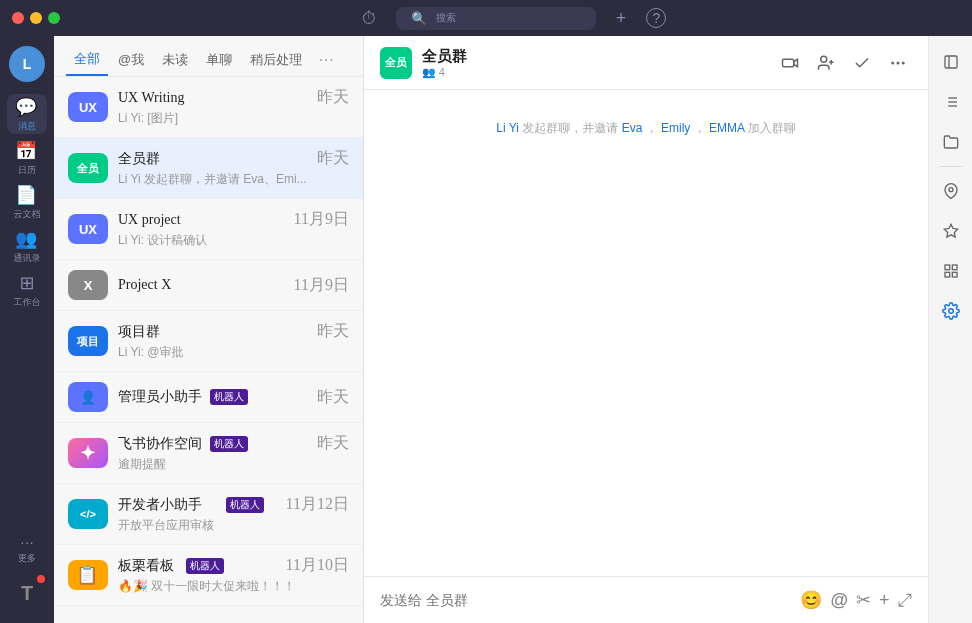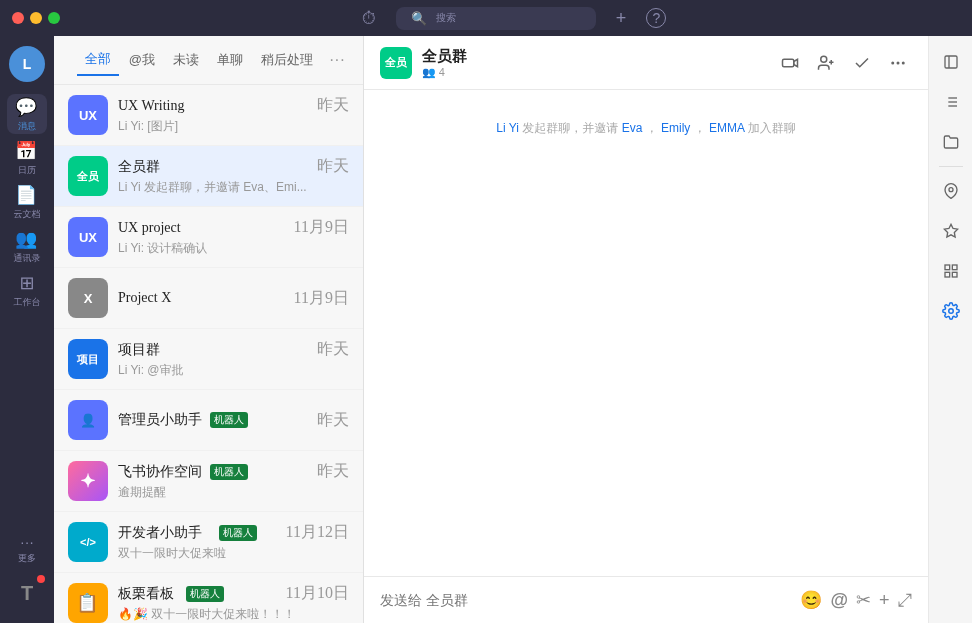--- a/index.html
+++ b/index.html
@@ -150,26 +150,25 @@
       width: 310px;
       background: #f7f7f7;
       display: flex;
       flex-direction: column;
       flex-shrink: 0;
       border-right: 1px solid #e0e0e0;
     }
     .chat-list-tabs {
       display: flex;
       align-items: center;
-      padding: 8px 12px 8px;
+      padding: 8px 12px 0;
       gap: 2px;
       background: #f7f7f7;
       border-bottom: 1px solid #e8e8e8;
       flex-shrink: 0;
-      justify-content: flex-end;
     }
     .tab-item {
       padding: 6px 8px;
       font-size: 13px;
       color: #666;
       cursor: pointer;
       border-radius: 4px;
     }
     .tab-item.active {
       color: #1a73e8;
@@ -192,21 +191,21 @@
       padding: 10px 14px;
       cursor: pointer;
       gap: 10px;
       border-bottom: 1px solid #f0f0f0;
     }
     .chat-item.active {
       background: #e8f0fe;
     }
     .chat-avatar {
       width: 40px;
-      height: 40px;
+      height: 30px;
       border-radius: 8px;
       display: flex;
       align-items: center;
       justify-content: center;
       font-size: 13px;
       font-weight: bold;
       color: white;
       flex-shrink: 0;
     }
     .chat-info {
@@ -230,21 +229,21 @@
     }
     .chat-preview {
       font-size: 12px;
       color: #999;
       overflow: hidden;
       text-overflow: ellipsis;
       white-space: nowrap;
       margin-top: 2px;
     }
     .robot-badge {
-      background: #15803d;
+      background: #4c1d95;
       color: white;
       font-size: 10px;
       padding: 1px 4px;
       border-radius: 3px;
       margin-left: 4px;
     }
 
     
     .chat-main {
       flex: 1;
@@ -540,27 +539,27 @@
           <div class="chat-preview">逾期提醒</div>
         </div>
       </div>
 
       <div class="chat-item">
         <div class="chat-avatar" style="background:#00aacc;font-size:11px;">
           <span>&lt;/&gt;</span>
         </div>
         <div class="chat-info">
           <div class="chat-title-row">
-            <span style="display:flex;align-items:center;gap:13px;">
+            <span style="display:flex;align-items:center;gap:20px;">
               <span class="chat-name">开发者小助手</span>
               <span class="robot-badge">机器人</span>
             </span>
             <span class="chat-time">11月12日</span>
           </div>
-          <div class="chat-preview">双十一限时大促来啦</div>
+          <div class="chat-preview">开放平台应用审核</div>
         </div>
       </div>
 
       <div class="chat-item">
         <div class="chat-avatar" style="background:#ffa500;font-size:18px;">
           <span>📋</span>
         </div>
         <div class="chat-info">
           <div class="chat-title-row">
             <span style="display:flex;align-items:center;gap:8px;">

